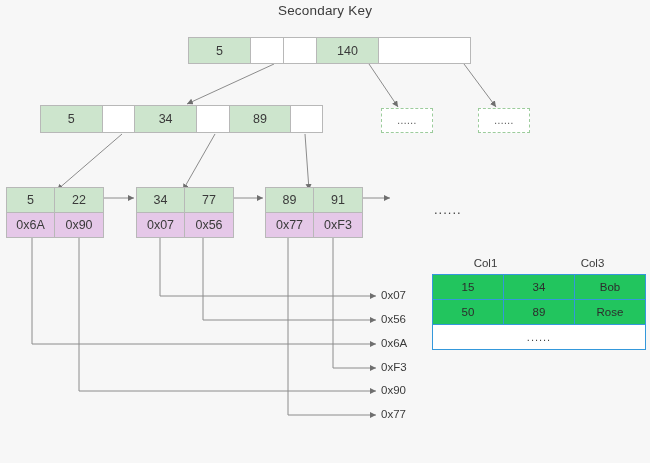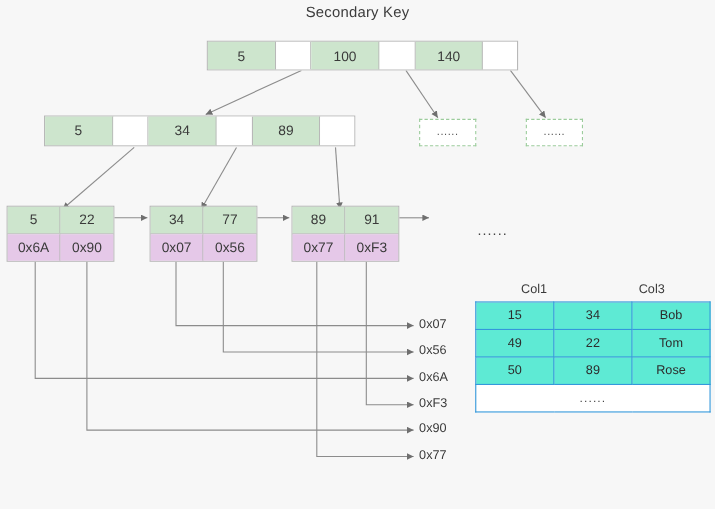--- a/index.html
+++ b/index.html
@@ -135,21 +135,21 @@
     font-size: 11.5px;
     color: #3a3a3a;
   }
   table.data {
     border-collapse: collapse;
     width: 214px;
     table-layout: fixed;
   }
   table.data td {
     border: 1px solid #3498db;
-    background: #5eead4;
+    background: #22c55e;
     height: 24px;
     text-align: center;
     font-size: 11.5px;
     color: #2d2d2d;
     padding: 0;
   }
   table.data tr.tail td {
     background: #ffffff;
     letter-spacing: 1px;
     font-size: 11px;
@@ -192,21 +192,20 @@
       <path d="M32,238 L32,344 L376,344"></path>
       <path d="M333,238 L333,368 L376,368"></path>
       <path d="M79,238 L79,391 L376,391"></path>
       <path d="M288,238 L288,415 L376,415"></path>
     </g>
   </svg>
 
   <div class="node" style="left:188px; top:37px; width:283px; height:27px;">
     <div class="cell key" style="width:62px;">5</div>
     <div class="cell ptr" style="width:33px;"></div>
-    <div class="cell key" style="width:62px;">100</div>
     <div class="cell ptr" style="width:33px;"></div>
     <div class="cell key" style="width:62px;">140</div>
     <div class="cell ptr" style="width:31px;"></div>
   </div>
 
   <div class="node" style="left:40px; top:105px; width:283px; height:28px;">
     <div class="cell key" style="width:62px;">5</div>
     <div class="cell ptr" style="width:33px;"></div>
     <div class="cell key" style="width:62px;">34</div>
     <div class="cell ptr" style="width:33px;"></div>
@@ -263,25 +262,20 @@
     <div class="tbl-head">
       <div class="th">Col1</div>
       <div class="th">Col3</div>
     </div>
     <table class="data">
       <tbody>
         <tr>
           <td>15</td>
           <td>34</td>
           <td>Bob</td>
-        </tr>
-        <tr>
-          <td>49</td>
-          <td>22</td>
-          <td>Tom</td>
         </tr>
         <tr>
           <td>50</td>
           <td>89</td>
           <td>Rose</td>
         </tr>
         <tr class="tail">
           <td colspan="3">......</td>
         </tr>
       </tbody>

